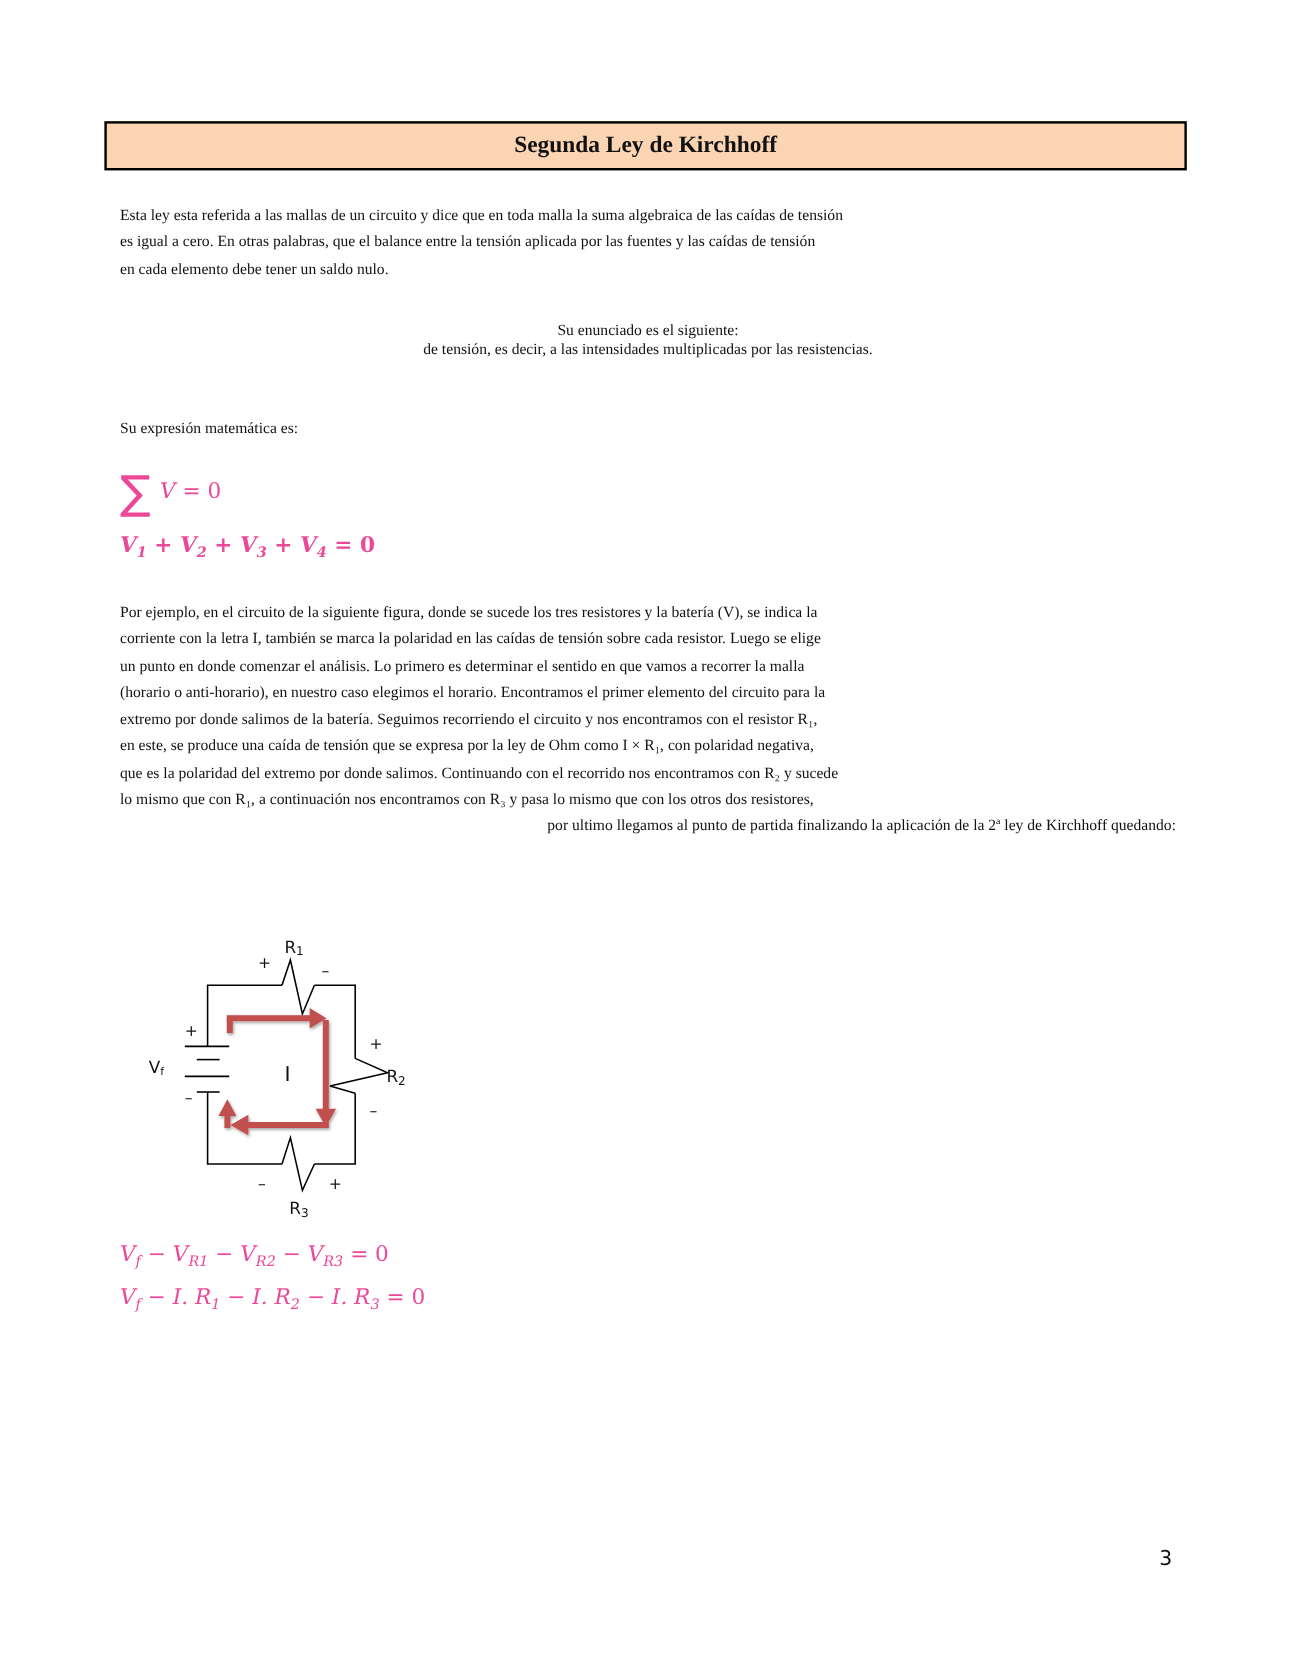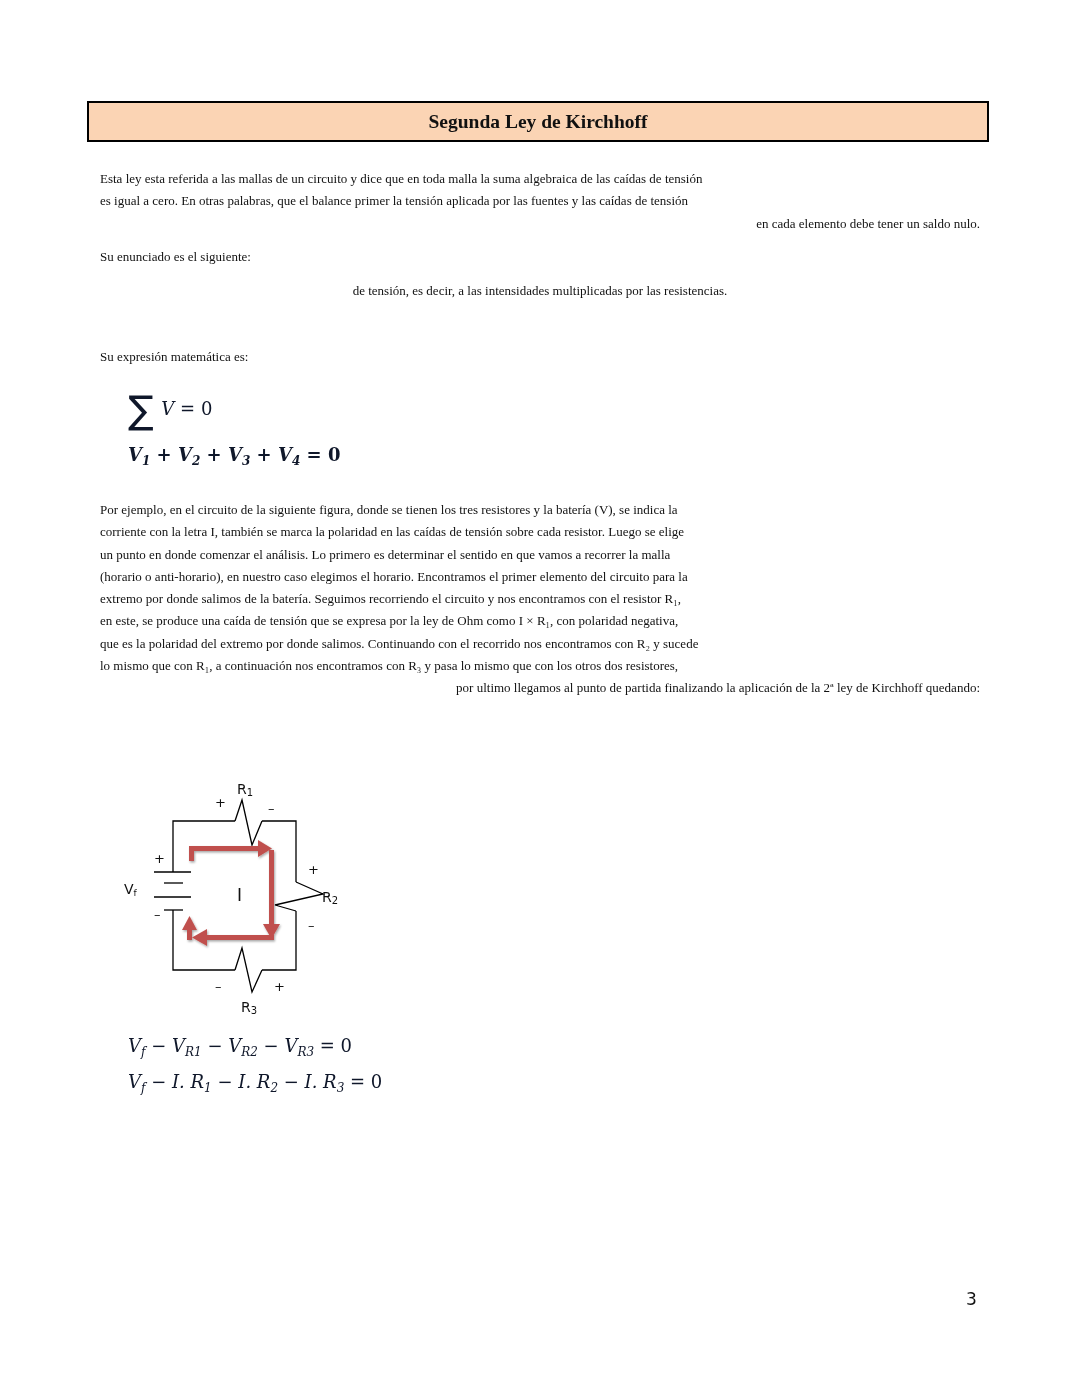--- a/index.html
+++ b/index.html
@@ -13,43 +13,43 @@
     .para {
       position: absolute; left: 100px; width: 880px;
       font-family: "Liberation Serif", "DejaVu Serif", serif;
       font-size: 13px; line-height: 22.3px; text-align: justify;
       margin: 0;
     }
     .line { display: block; }
     .math {
       position: absolute; left: 100px;
       font-family: "DejaVu Serif", "Liberation Serif", serif;
-      font-style: italic; font-size: 18px; color: #0f172a; white-space: nowrap; margin-left: 28px;
+      font-style: italic; font-size: 18px; color: #ec4899; white-space: nowrap;
     }
     .math .up { font-style: normal; }
     .math sub { font-size: 12px; vertical-align: -4px; font-style: italic; }
     .sigma { font-style: normal; font-size: 38px; vertical-align: -8px; font-family: "DejaVu Sans", sans-serif; margin-right: 2px; }
     .pagenum { position: absolute; left: 966px; top: 1289px; font-family: "DejaVu Sans", sans-serif; font-size: 17px; }
     #circuit { position: absolute; left: 110px; top: 770px; width: 250px; height: 250px; }
     #circuit text { font-family: "DejaVu Sans", sans-serif; fill: #111; }
   </style>
 </head>
 <body>
 
 <div class="title-box">
   <span>Segunda Ley de Kirchhoff</span>
 </div>
 
 <p class="para" style="top:168px;">
   <span class="line">Esta ley esta referida a las mallas de un circuito y dice que en toda malla la suma algebraica de las caídas de tensión</span>
-  <span class="line">es igual a cero. En otras palabras, que el balance primer la tensión aplicada por las fuentes y las caídas de tensión</span>
-  <span class="line" style="text-align:right">en cada elemento debe tener un saldo nulo.</span>
+  <span class="line">es igual a cero. En otras palabras, que el balance entre la tensión aplicada por las fuentes y las caídas de tensión</span>
+  <span class="line" style="text-align:left">en cada elemento debe tener un saldo nulo.</span>
 </p>
 
-<p class="para" style="top:246px; text-align:left;">Su enunciado es el siguiente:</p>
+<p class="para" style="top:264px; text-align:center;">Su enunciado es el siguiente:</p>
 
 <p class="para" style="top:280px;">
   <span class="line" style="text-align:center">de tensión, es decir, a las intensidades multiplicadas por las resistencias.</span>
 </p>
 
 <p class="para" style="top:346px; text-align:left;">Su expresión matemática es:</p>
 
 <div class="math" style="top:388px;">
   <span class="sigma">∑</span>
   <span>V</span>
@@ -61,21 +61,21 @@
   <span class="up">+</span>
   <span><span>V</span><sub>2</sub></span>
   <span class="up">+</span>
   <span><span>V</span><sub>3</sub></span>
   <span class="up">+</span>
   <span><span>V</span><sub>4</sub></span>
   <span class="up">= 0</span>
 </div>
 
 <p class="para" style="top:499px;">
-  <span class="line">Por ejemplo, en el circuito de la siguiente figura, donde se tienen los tres resistores y la batería (V), se indica la</span>
+  <span class="line">Por ejemplo, en el circuito de la siguiente figura, donde se sucede los tres resistores y la batería (V), se indica la</span>
   <span class="line">corriente con la letra I, también se marca la polaridad en las caídas de tensión sobre cada resistor. Luego se elige</span>
   <span class="line">un punto en donde comenzar el análisis. Lo primero es determinar el sentido en que vamos a recorrer la malla</span>
   <span class="line">(horario o anti-horario), en nuestro caso elegimos el horario. Encontramos el primer elemento del circuito para la</span>
   <span class="line">extremo por donde salimos de la batería. Seguimos recorriendo el circuito y nos encontramos con el resistor R₁,</span>
   <span class="line">en este, se produce una caída de tensión que se expresa por la ley de Ohm como I × R₁, con polaridad negativa,</span>
   <span class="line">que es la polaridad del extremo por donde salimos. Continuando con el recorrido nos encontramos con R₂ y sucede</span>
   <span class="line">lo mismo que con R₁, a continuación nos encontramos con R₃ y pasa lo mismo que con los otros dos resistores,</span>
   <span class="line" style="text-align:right">por ultimo llegamos al punto de partida finalizando la aplicación de la 2ª ley de Kirchhoff quedando:</span>
 </p>
 

